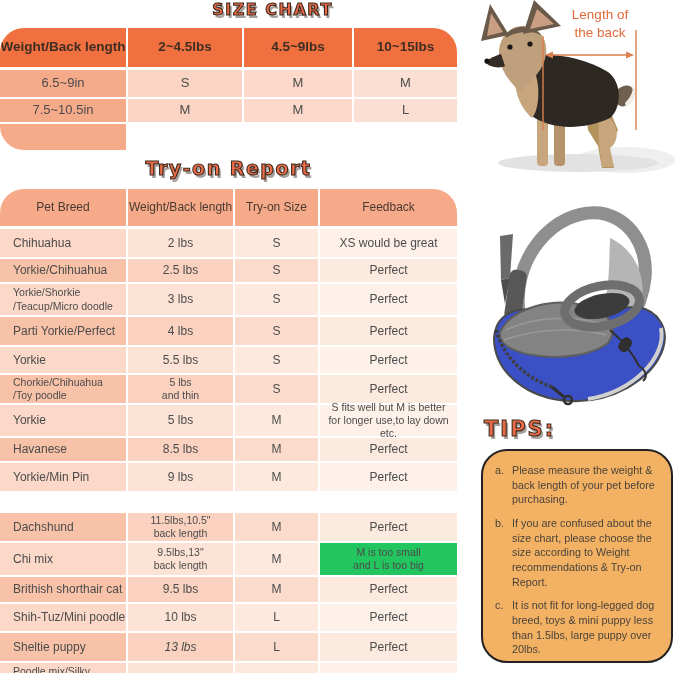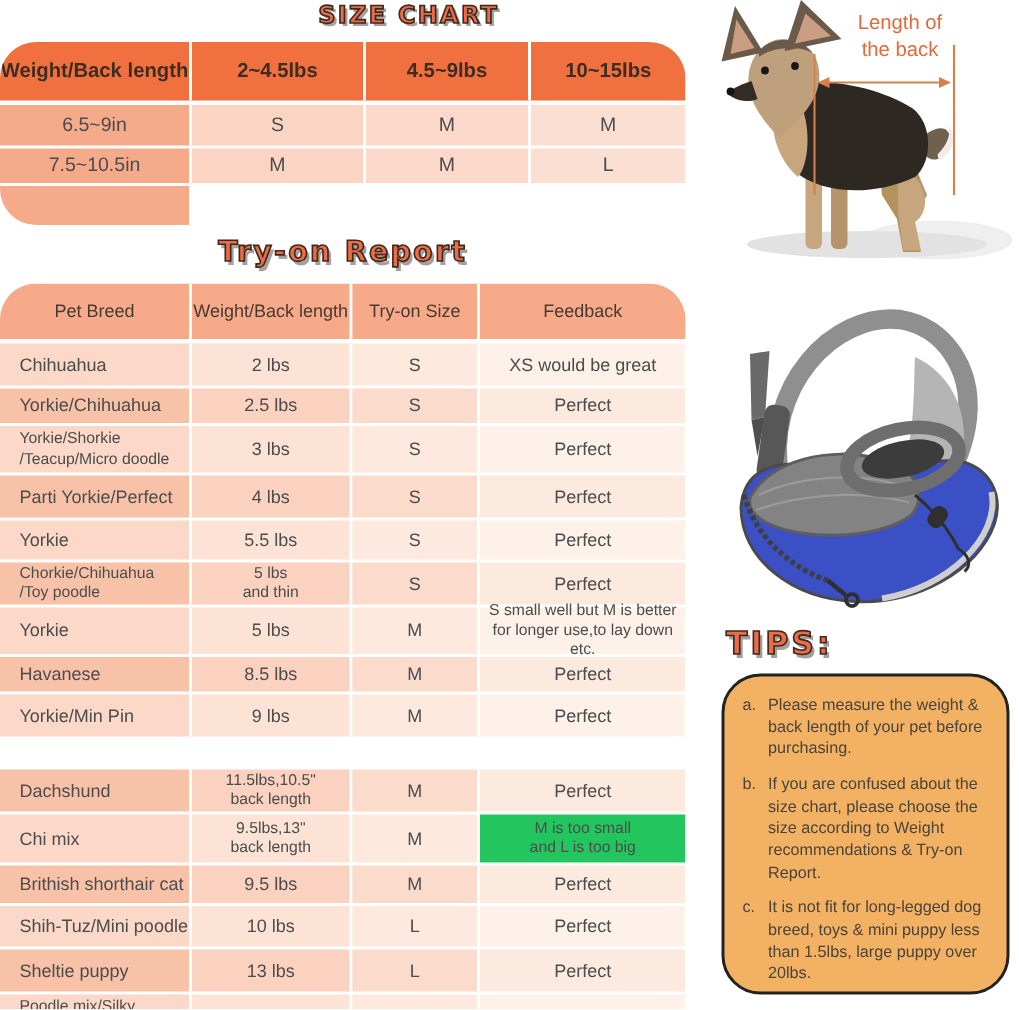--- a/index.html
+++ b/index.html
@@ -119,21 +119,21 @@
 /Toy poodle</div>
         <div class="cell small" style="width: 107px; flex: 0 0 107px; background: rgb(250, 210, 191);">5 lbs
 and thin</div>
         <div class="cell" style="width: 85px; flex: 0 0 85px; background: rgb(251, 220, 204);">S</div>
         <div class="cell" style="width: 137px; flex: 0 0 137px; background: rgb(252, 234, 222);">Perfect</div>
       </div>
       <div class="trow" style="height: 33px;">
         <div class="cell left" style="width: 128px; flex: 0 0 128px; background: rgb(251, 216, 199);">Yorkie</div>
         <div class="cell" style="width: 107px; flex: 0 0 107px; background: rgb(252, 227, 213);">5 lbs</div>
         <div class="cell" style="width: 85px; flex: 0 0 85px; background: rgb(253, 233, 221);">M</div>
-        <div class="cell small" style="width: 137px; flex: 0 0 137px; background: rgb(253, 241, 234);">S small well but M is better
+        <div class="cell small" style="width: 137px; flex: 0 0 137px; background: rgb(253, 241, 234);">S fits well but M is better
 for longer use,to lay down etc.</div>
       </div>
       <div class="trow" style="height: 25px;">
         <div class="cell left" style="width: 128px; flex: 0 0 128px; background: rgb(248, 194, 169);">Havanese</div>
         <div class="cell" style="width: 107px; flex: 0 0 107px; background: rgb(250, 210, 191);">8.5 lbs</div>
         <div class="cell" style="width: 85px; flex: 0 0 85px; background: rgb(251, 220, 204);">M</div>
         <div class="cell" style="width: 137px; flex: 0 0 137px; background: rgb(252, 234, 222);">Perfect</div>
       </div>
       <div class="trow" style="height: 30px;">
         <div class="cell left" style="width: 128px; flex: 0 0 128px; background: rgb(251, 216, 199);">Yorkie/Min Pin</div>
@@ -163,21 +163,21 @@
         <div class="cell" style="width: 137px; flex: 0 0 137px; background: rgb(252, 234, 222);">Perfect</div>
       </div>
       <div class="trow" style="height: 29px;">
         <div class="cell left" style="width: 128px; flex: 0 0 128px; background: rgb(251, 216, 199);">Shih-Tuz/Mini poodle</div>
         <div class="cell" style="width: 107px; flex: 0 0 107px; background: rgb(252, 227, 213);">10 lbs</div>
         <div class="cell" style="width: 85px; flex: 0 0 85px; background: rgb(253, 233, 221);">L</div>
         <div class="cell" style="width: 137px; flex: 0 0 137px; background: rgb(253, 241, 234);">Perfect</div>
       </div>
       <div class="trow" style="height: 30px;">
         <div class="cell left" style="width: 128px; flex: 0 0 128px; background: rgb(248, 194, 169);">Sheltie puppy</div>
-        <div class="cell" style="width: 107px; flex: 0 0 107px; background: rgb(250, 210, 191);">13 lbs</div>
+        <div class="cell" style="width: 107px; flex: 0 0 107px; background: rgb(250, 210, 191); font-style: italic;">13 lbs</div>
         <div class="cell" style="width: 85px; flex: 0 0 85px; background: rgb(251, 220, 204);">L</div>
         <div class="cell" style="width: 137px; flex: 0 0 137px; background: rgb(252, 234, 222);">Perfect</div>
       </div>
       <div class="trow" style="height: 30px;">
         <div class="cell left small" style="width: 128px; flex: 0 0 128px; background: rgb(251, 216, 199);">Poodle mix/Silky
  Terrior</div>
         <div class="cell" style="width: 107px; flex: 0 0 107px; background: rgb(252, 227, 213);">14 lbs</div>
         <div class="cell" style="width: 85px; flex: 0 0 85px; background: rgb(253, 233, 221);">L</div>
         <div class="cell" style="width: 137px; flex: 0 0 137px; background: rgb(253, 241, 234);">Perfect</div>
       </div>

